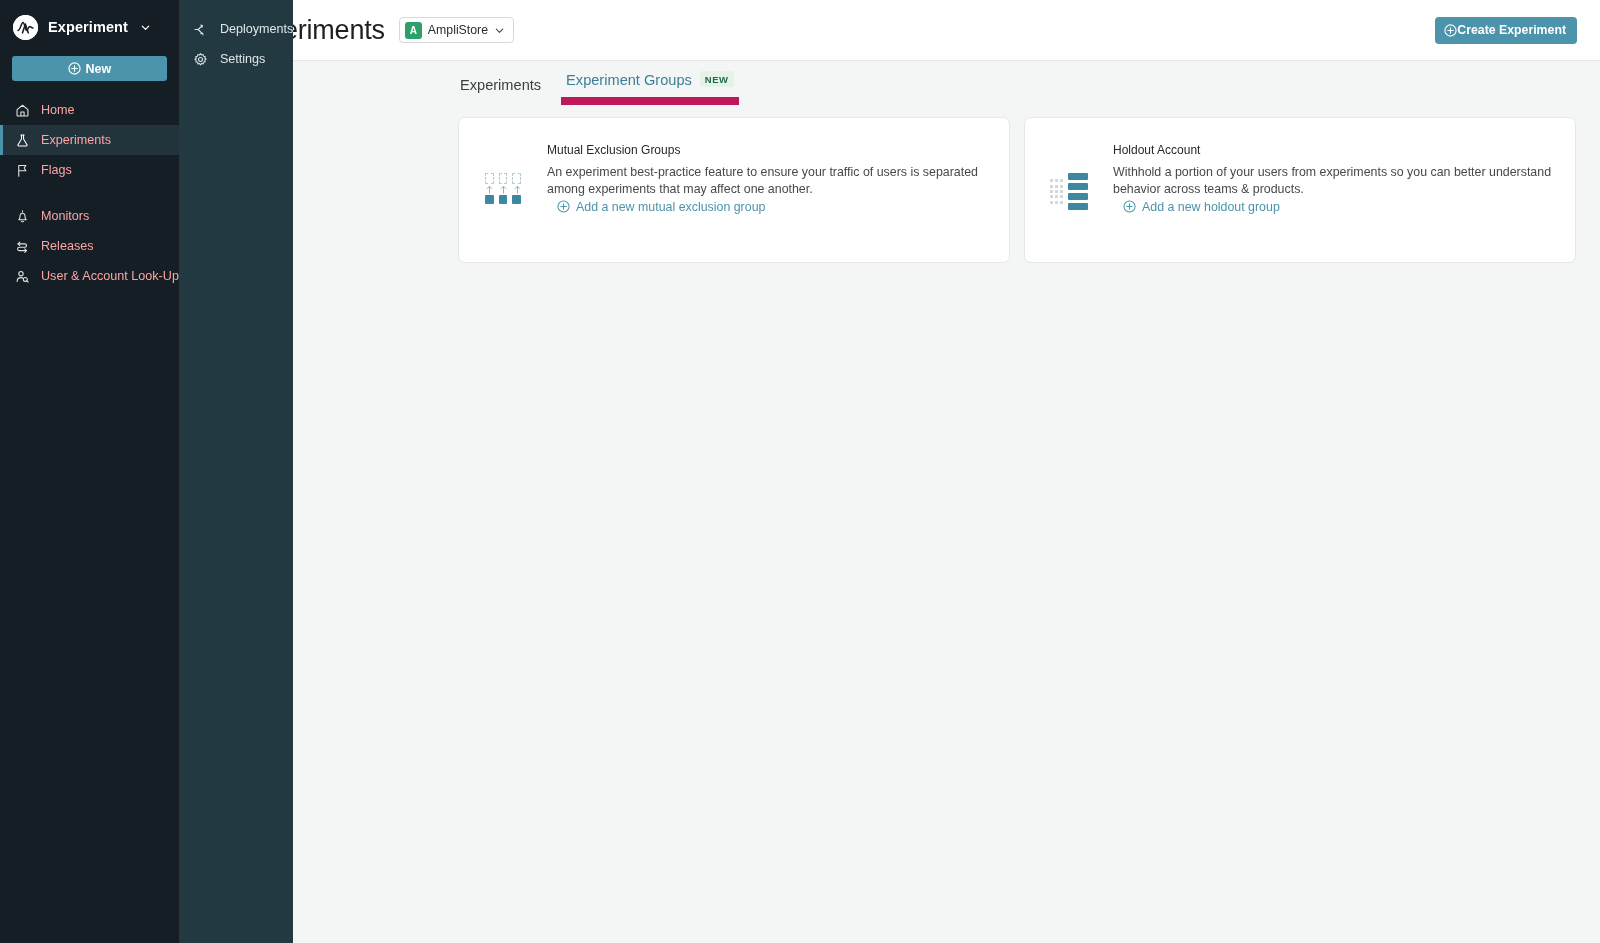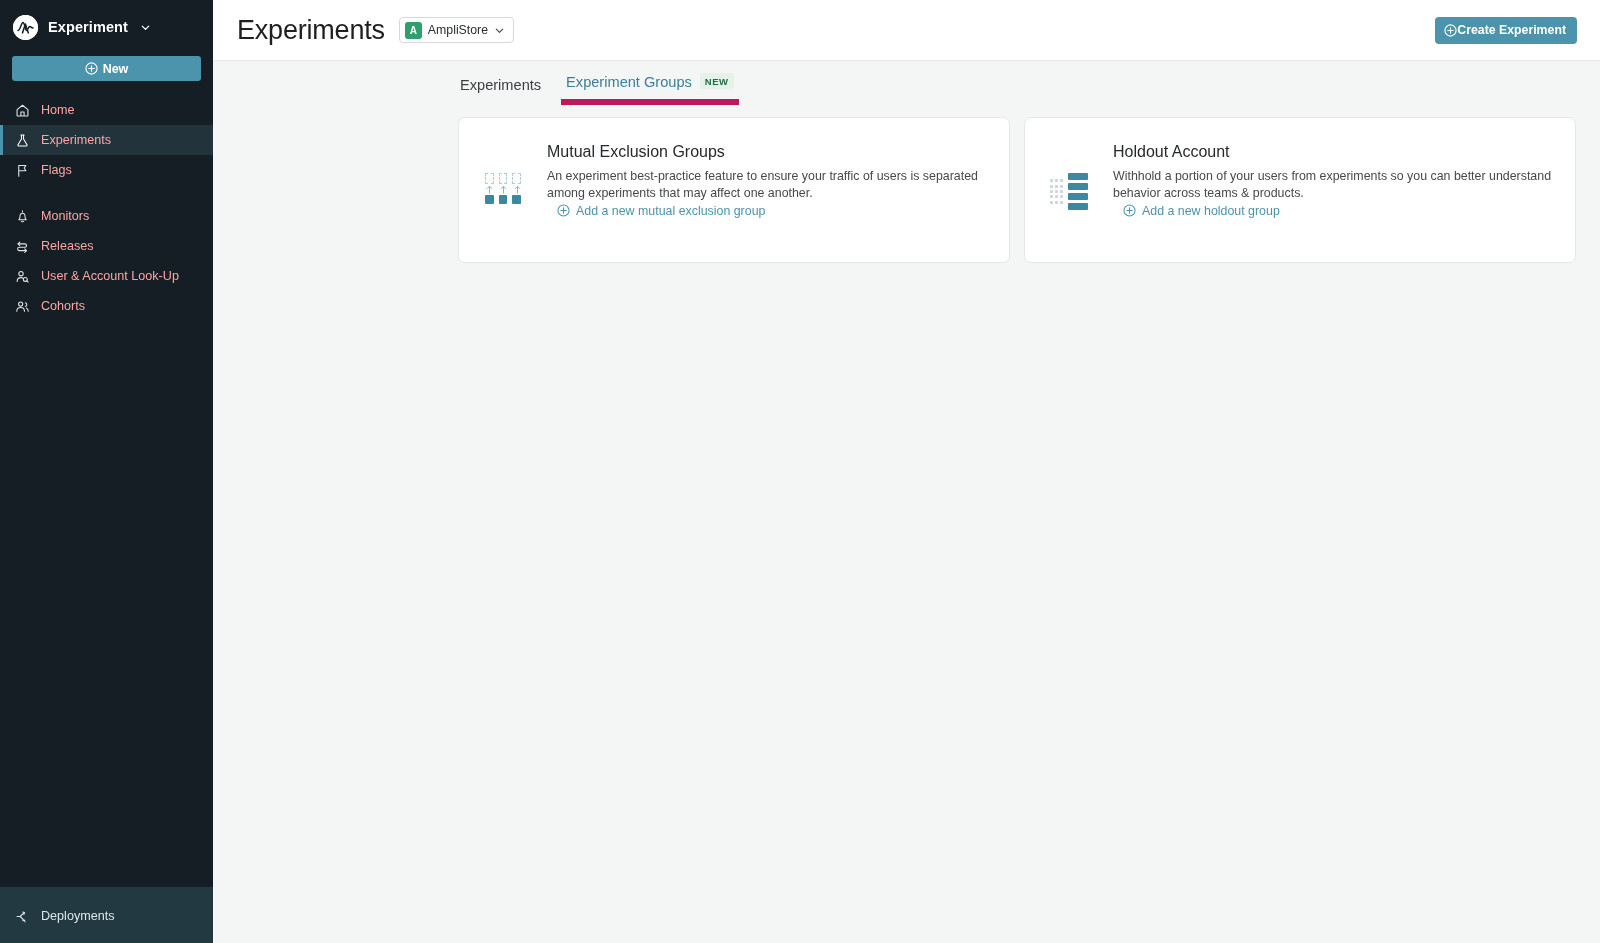--- a/index.html
+++ b/index.html
@@ -10,21 +10,21 @@
     overflow: hidden;
   }
   .app { display: flex; width: 1600px; height: 943px; }
 
   
   .sidebar {
     width: 213px;
     flex: 0 0 213px;
     background: #141e24;
     display: flex;
-    flex-direction: column;
+    flex-direction: row;
     color: #e8ecee;
     position: relative;
   }
   .sb-top { padding-top: 8px; }
   .brand {
     display: flex; align-items: center;
     gap: 10px;
     padding: 8px 12px 8px 13px;
     height: 38px;
     cursor: pointer;
@@ -157,21 +157,21 @@
     font-size: 14.6px;
     color: #3b3f42;
     padding: 0 2px 9px 2px;
     cursor: pointer;
     border-bottom: 3px solid transparent;
     position: relative;
     top: 1px;
   }
   .tab.active {
     color: #3a7f97;
-    border-bottom: 6px solid #be185d;
+    border-bottom: 8px solid #be185d;
     padding-left: 5px;
     padding-right: 5px;
   }
   .new-badge {
     background: #e4f2e8;
     color: #1f6b46;
     font-size: 9.5px;
     font-weight: 700;
     letter-spacing: .5px;
     padding: 3px 5px 2px 5px;
@@ -197,21 +197,21 @@
     gap: 22px;
     height: 146px;
   }
   .card-icon {
     flex: 0 0 44px;
     display: flex; align-items: center; justify-content: center;
     padding-top: 32px;
   }
   .card-body { flex: 1 1 auto; min-width: 0; padding-top: 2px; }
   .card-title {
-    font-size: 16px;
+    font-size: 12px;
     color: #26292b;
     font-weight: 400;
     margin-bottom: 7px;
   }
   .card-desc {
     font-size: 12.4px;
     line-height: 1.37;
     color: #46494b;
     max-width: 570px;
   }
@@ -338,49 +338,48 @@
             <svg width="15" height="15" viewBox="0 0 16 16">
               <circle cx="6.4" cy="5" r="2.3" fill="none" stroke="#dfe5e8" stroke-width="1.15"></circle>
               <path d="M2.3 13.3c0-2.4 1.8-4.1 4.1-4.1 1 0 1.8.3 2.5.8" fill="none" stroke="#dfe5e8" stroke-width="1.15" stroke-linecap="round"></path>
               <circle cx="11" cy="11.1" r="2.1" fill="none" stroke="#dfe5e8" stroke-width="1.15"></circle>
               <path d="M12.6 12.7 14 14" stroke="#dfe5e8" stroke-width="1.15" stroke-linecap="round"></path>
             </svg>
           </span>
           <span class="nav-label">User &amp; Account Look-Up</span>
         </div>
 
-        <div class="nav-item">
-          <span class="nav-ico">
-            <svg width="15" height="15" viewBox="0 0 16 16">
-              <circle cx="6" cy="5.4" r="2.2" fill="none" stroke="#dfe5e8" stroke-width="1.15"></circle>
-              <path d="M1.9 13c0-2.3 1.8-4 4.1-4s4.1 1.7 4.1 4" fill="none" stroke="#dfe5e8" stroke-width="1.15" stroke-linecap="round"></path>
-              <path d="M11 4.1a2 2 0 0 1 0 3.9M12.1 9.6c1.2.5 2 1.7 2 3.4" fill="none" stroke="#dfe5e8" stroke-width="1.15" stroke-linecap="round"></path>
-            </svg>
-          </span>
-          <span class="nav-label">Cohorts</span>
-        </div>
       </nav>
     </div>
 
     <div class="sb-spacer"></div>
 
     <div class="sb-bottom">
       <div class="nav-item">
         <span class="nav-ico">
           <svg width="15" height="15" viewBox="0 0 16 16">
             <path d="M2.2 8h3.3l4.3-4.1" fill="none" stroke="#dfe5e8" stroke-width="1.15" stroke-linecap="round" stroke-linejoin="round"></path>
             <path d="M8.4 3.2 10.2 3.9 9.5 5.7" fill="none" stroke="#dfe5e8" stroke-width="1.15" stroke-linecap="round" stroke-linejoin="round"></path>
             <path d="M5.5 8l4.4 4.3" fill="none" stroke="#dfe5e8" stroke-width="1.15" stroke-linecap="round"></path>
             <path d="M8.3 12.6 10.1 11.9 10.7 13.7" fill="none" stroke="#dfe5e8" stroke-width="1.15" stroke-linecap="round" stroke-linejoin="round"></path>
           </svg>
         </span>
         <span class="nav-label">Deployments</span>
       </div>
 
 
+      <div class="nav-item">
+        <span class="nav-ico">
+          <svg width="15" height="15" viewBox="0 0 16 16">
+            <circle cx="8" cy="8" r="2.1" fill="none" stroke="#dfe5e8" stroke-width="1.15"></circle>
+            <path d="M8 1.7l1 1.5 1.8-.5.4 1.8 1.8.4-.5 1.8 1.5 1-1.5 1 .5 1.8-1.8.4-.4 1.8-1.8-.5-1 1.5-1-1.5-1.8.5-.4-1.8-1.8-.4.5-1.8-1.5-1 1.5-1-.5-1.8 1.8-.4.4-1.8 1.8.5z" fill="none" stroke="#dfe5e8" stroke-width="1.1" stroke-linejoin="round"></path>
+          </svg>
+        </span>
+        <span class="nav-label">Settings</span>
+      </div>
     </div>
   </aside>
 
   <section class="main">
 
     <header class="topbar">
       <h1 class="page-title">Experiments</h1>
 
       <div class="project-pill">
         <span class="project-badge">A</span>

